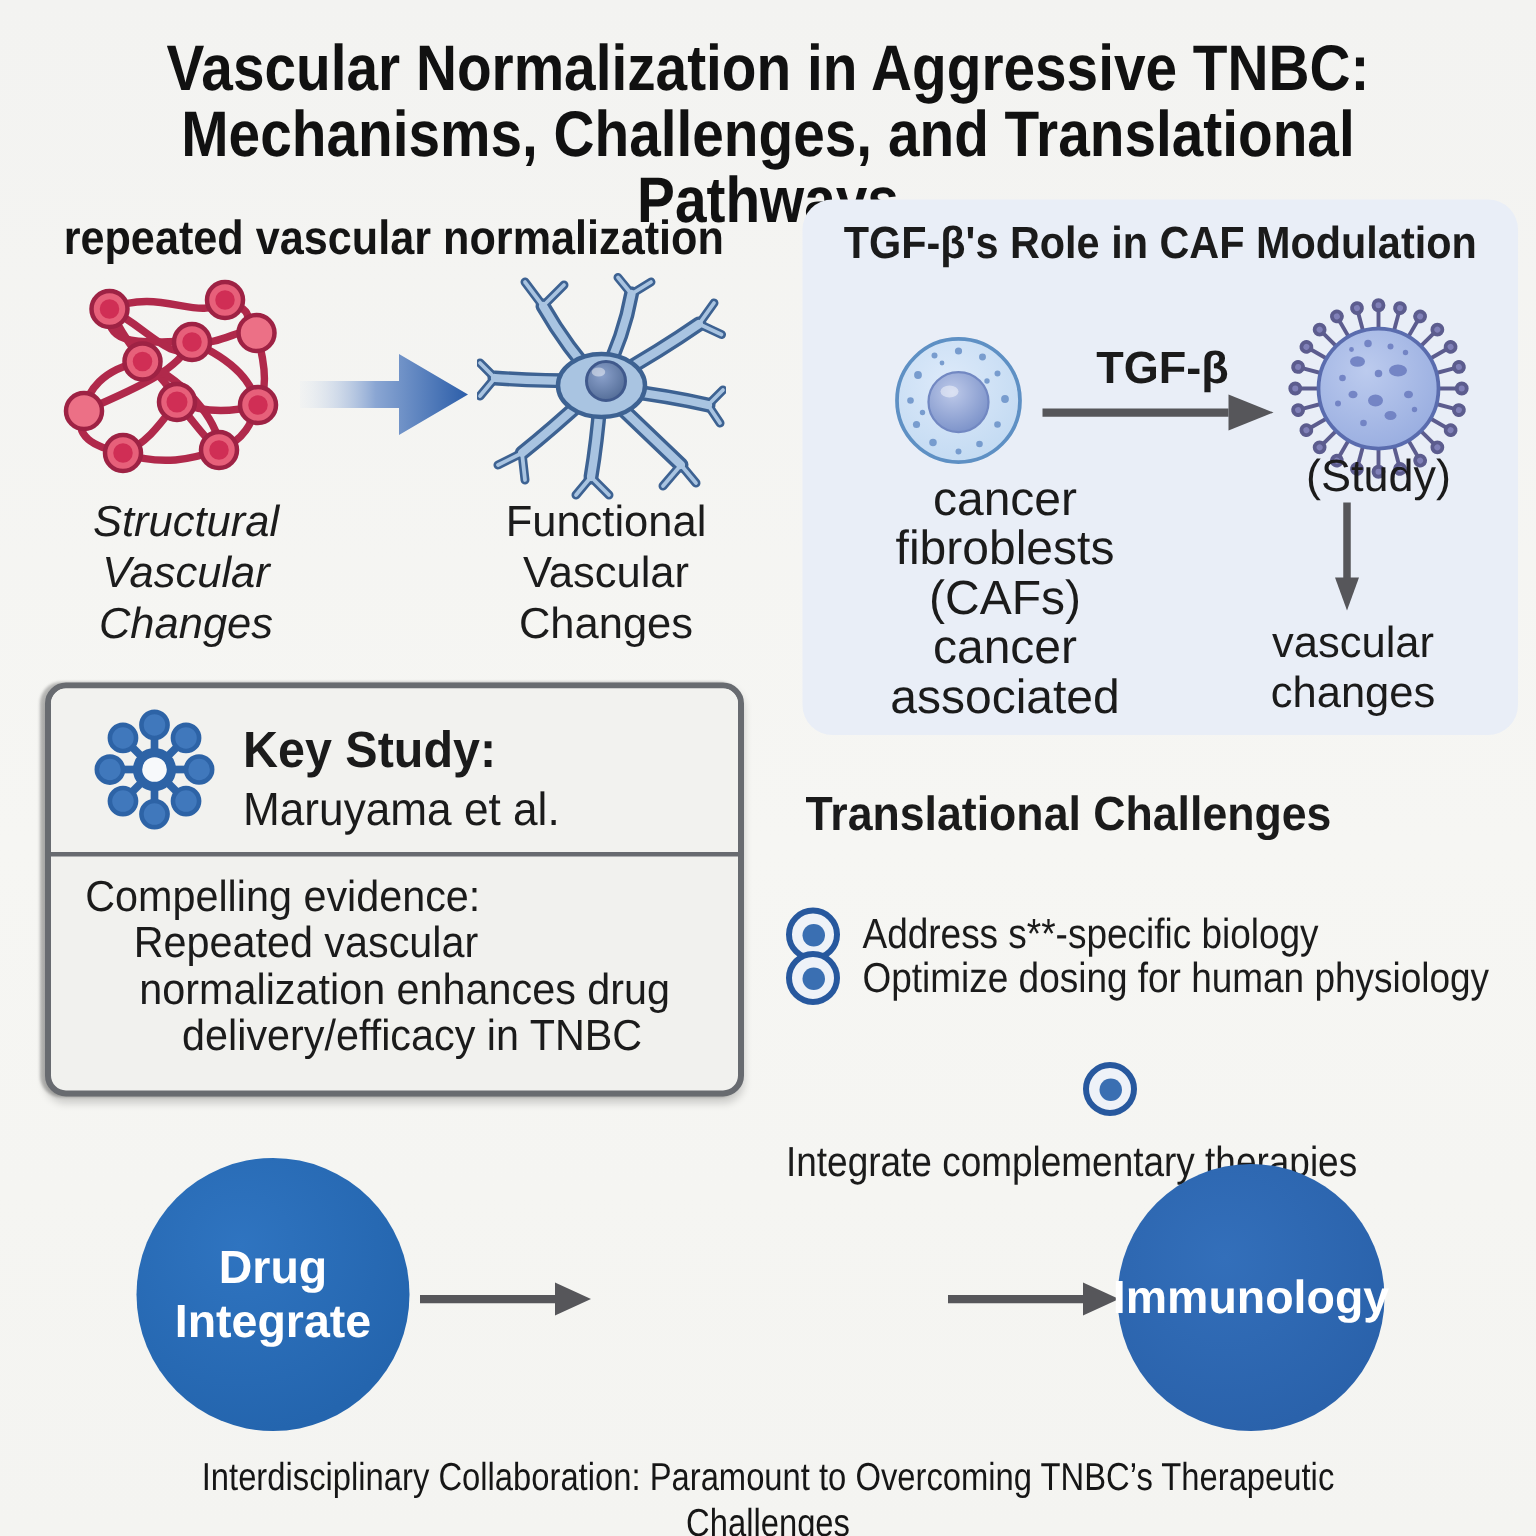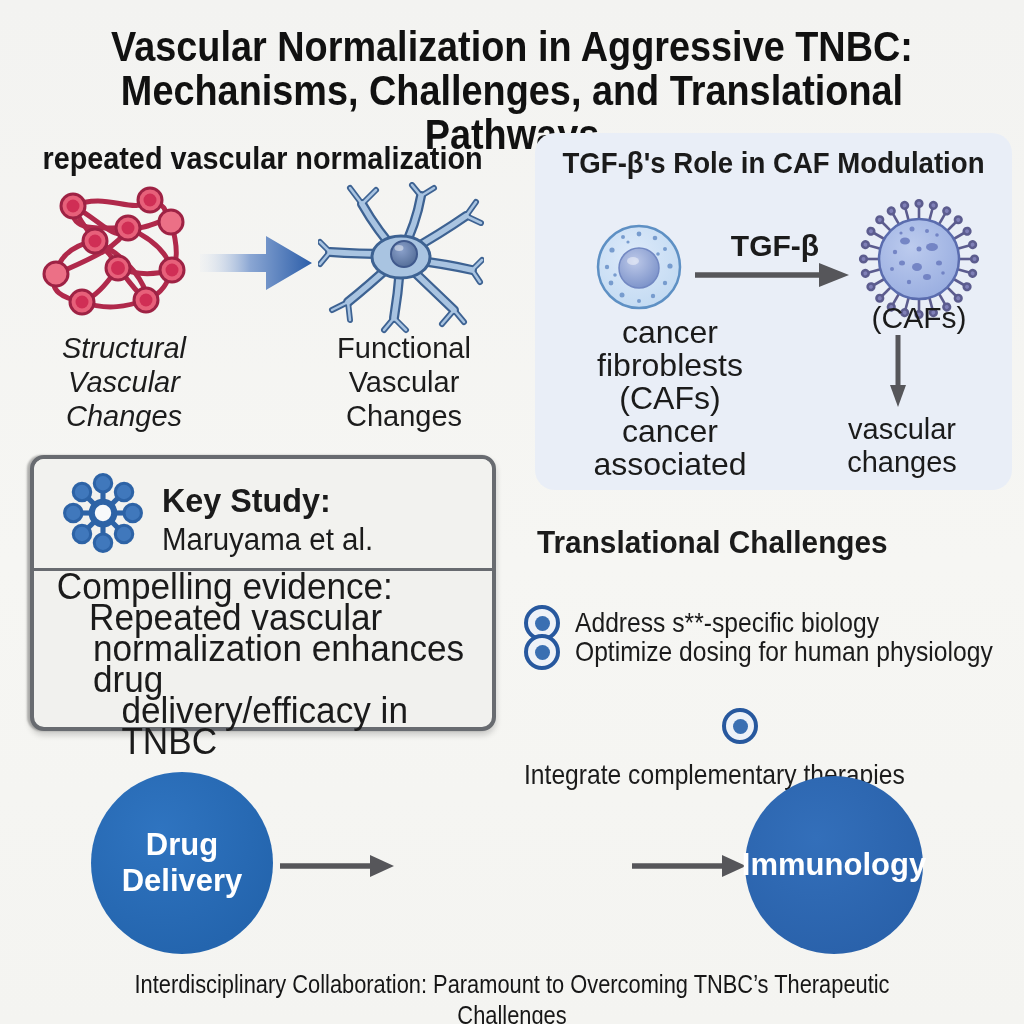--- a/index.html
+++ b/index.html
@@ -18,21 +18,21 @@
   .lbl3{font-size:29px;line-height:34px;text-align:center;color:#1c1c1c;}
   .tgf-panel{left:535px;top:133px;width:477px;height:357px;background:#e9eef7;border-radius:20px;}
   .tgf-head{left:0;top:13px;width:477px;text-align:center;font-size:30px;font-weight:bold;transform:scaleX(0.92);}
   .small-lbl{font-size:32px;line-height:33px;text-align:center;}
   .key-box{left:30px;top:455px;width:458px;height:268px;background:#f1f1ee;
     border:4px solid #686b70;border-radius:14px;box-shadow:0 4px 6px rgba(0,0,0,0.18), -3px 0 2px rgba(0,0,0,0.25);}
   .key-head{position:absolute;left:0;top:0;width:100%;height:109px;background:#f2f2ef;border-radius:10px 10px 0 0;}
   .key-divider{position:absolute;left:0;top:109px;width:100%;height:0;border-top:3px solid #686b70;}
   .key-title{position:absolute;left:128px;top:22px;font-size:34px;font-weight:bold;transform:scaleX(0.95);transform-origin:left;}
   .key-authors{position:absolute;left:128px;top:63px;font-size:31px;transform:scaleX(0.95);transform-origin:left;}
-  .key-body{position:absolute;left:0;top:112px;width:100%;font-size:37px;line-height:31px;}
+  .key-body{position:absolute;left:0;top:124px;width:100%;font-size:29px;line-height:31px;}
   .key-line{transform:scaleX(0.95);transform-origin:left;}
   .chal-head{left:537px;top:524px;font-size:32px;font-weight:bold;transform:scaleX(0.93);transform-origin:left;}
   .bullet-row{position:absolute;display:flex;align-items:center;gap:15px;height:38px;}
   .bullet-icon{width:28px;height:28px;border:4px solid #27589e;border-radius:50%;
     background:#eef2f8;display:flex;align-items:center;justify-content:center;flex:0 0 auto;}
   .bullet-dot{width:15px;height:15px;border-radius:50%;background:#3a6fb2;}
   .bullet-text{font-size:28px;white-space:nowrap;transform:scaleX(0.88);transform-origin:left;}
   .flow-circle{border-radius:50%;display:flex;flex-direction:column;align-items:center;justify-content:center;
     color:#fff;font-weight:bold;font-size:31px;line-height:36px;text-align:center;}
   .drug{left:91px;top:772px;width:182px;height:182px;
@@ -293,21 +293,21 @@
           <circle cx="62" cy="52" r="2.5"></circle>
             <circle cx="35" cy="72" r="2"></circle>
             <circle cx="52" cy="85" r="2.2"></circle>
           <circle cx="80" cy="38" r="1.8"></circle>
             <circle cx="44" cy="36" r="1.6"></circle>
             <circle cx="86" cy="76" r="1.8"></circle>
         </g>
       </svg>
     </div>
 
-    <div class="abs ctr small-lbl" style="left:322px;top:168px;width:124px;font-size:30px;">(CAFs)</div>
+    <div class="abs ctr small-lbl" style="left:322px;top:168px;width:124px;font-size:30px;">(Study)</div>
 
     <div class="abs ctr small-lbl" style="left:15px;top:183px;width:240px;">
       <div>cancer</div>
       <div>fibroblests (CAFs)</div>
       <div>cancer associated</div>
     </div>
 
     <div class="abs" style="left:354px;top:200px;width:18px;height:76px;">
       <svg width="18" height="76" viewBox="0 0 18 76">
         <line x1="9" y1="2" x2="9" y2="54" stroke="#56565a" stroke-width="5"></line>
@@ -366,21 +366,21 @@
   </div>
   <div class="bullet-row" style="left:524px;top:708px;flex-direction:column;">
     <div class="bullet-icon">
         <div class="bullet-dot"></div>
       </div>
     <div class="bullet-text">Integrate complementary therapies</div>
   </div>
 
   <div class="abs flow-circle drug">
     <div>Drug</div>
-    <div>Delivery</div>
+    <div>Integrate</div>
   </div>
 
   <div class="abs" style="left:278px;top:851px;width:118px;height:30px;">
     <svg width="118" height="30" viewBox="0 0 118 30">
       <line x1="2" y1="15" x2="92" y2="15" stroke="#56565a" stroke-width="5.5"></line>
       <polygon points="92,4 116,15 92,26" fill="#56565a"></polygon>
     </svg>
   </div>
 
 

